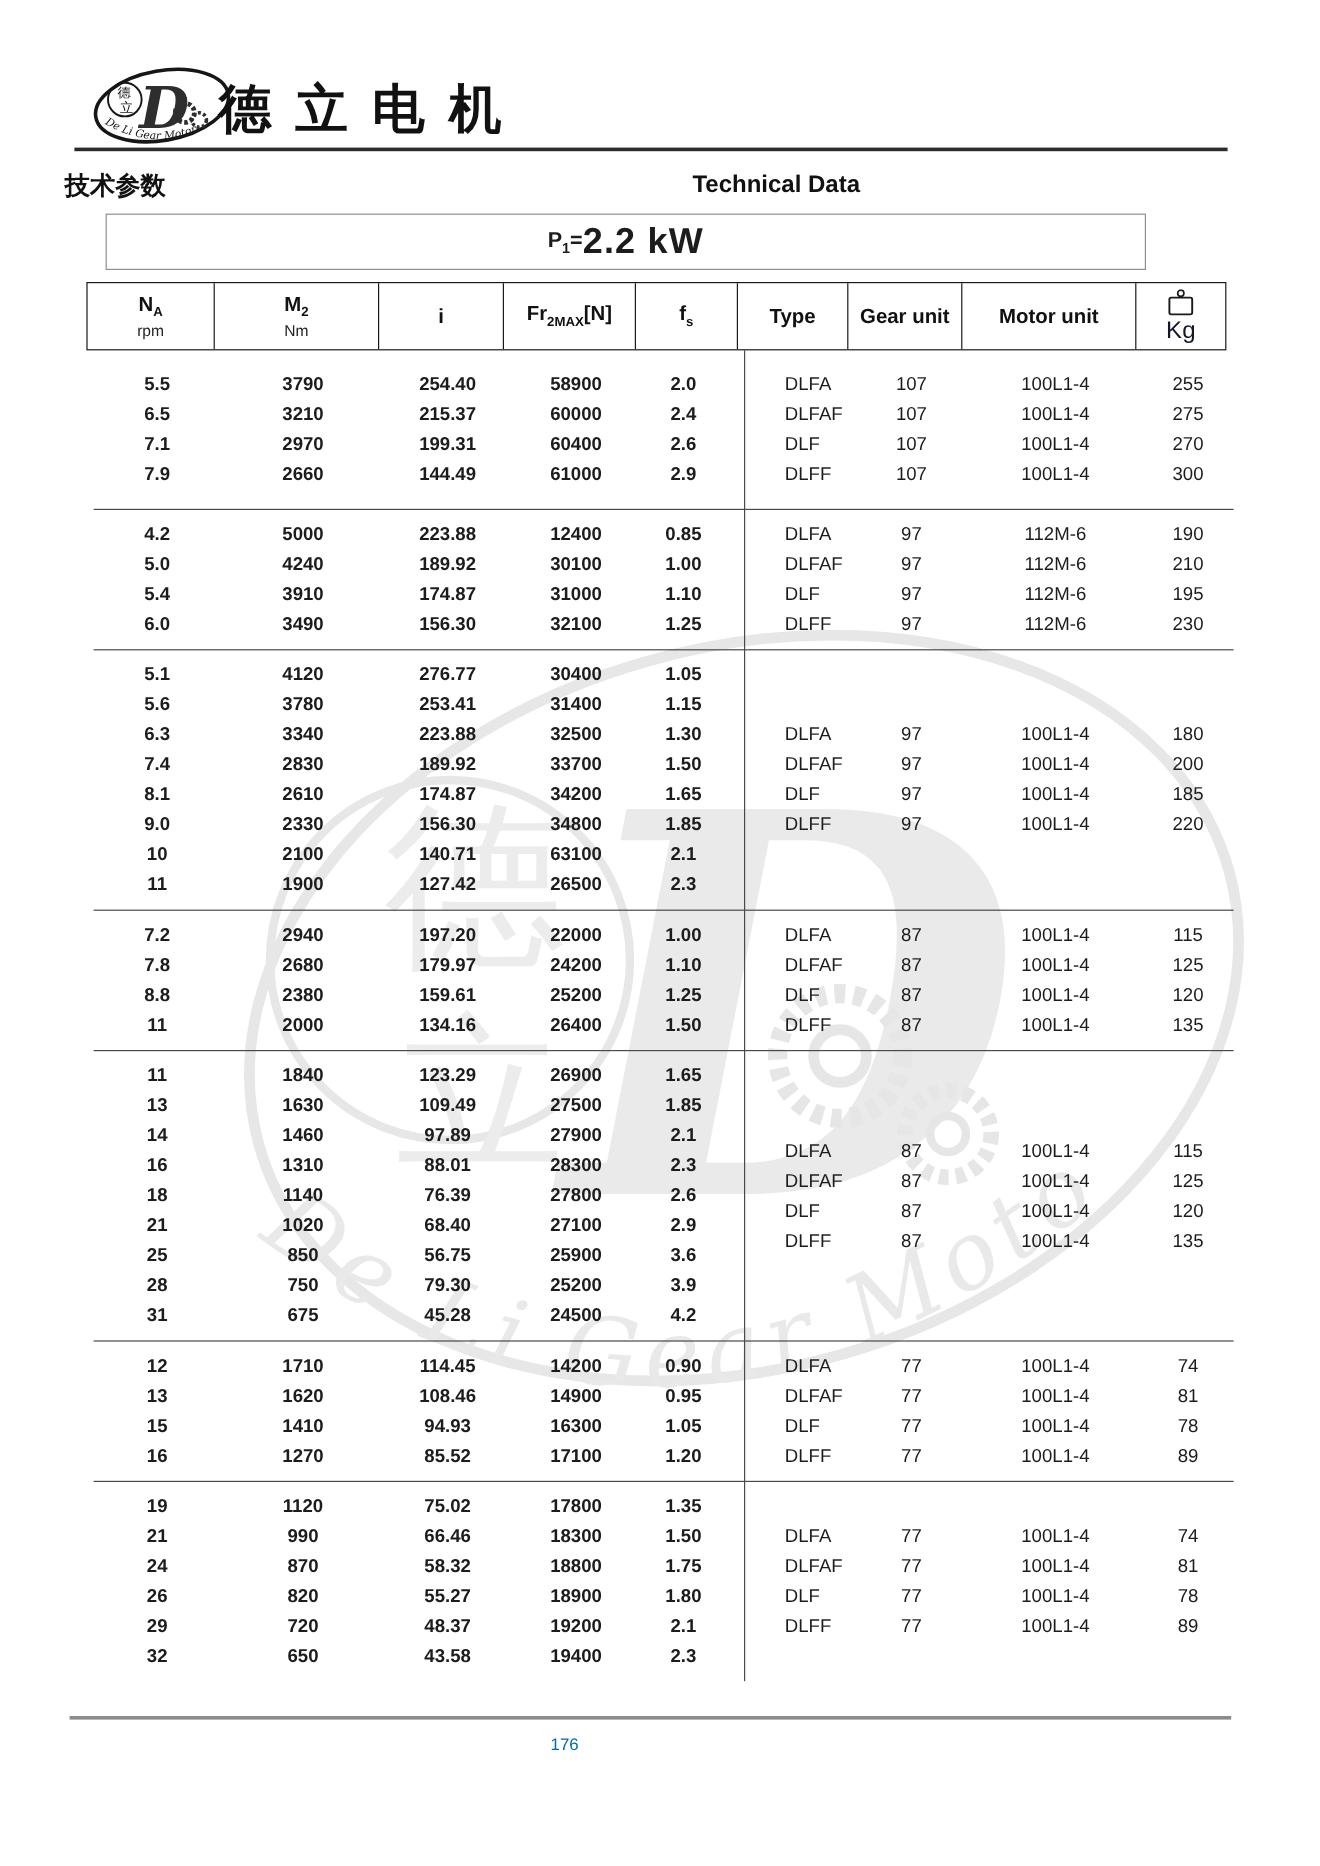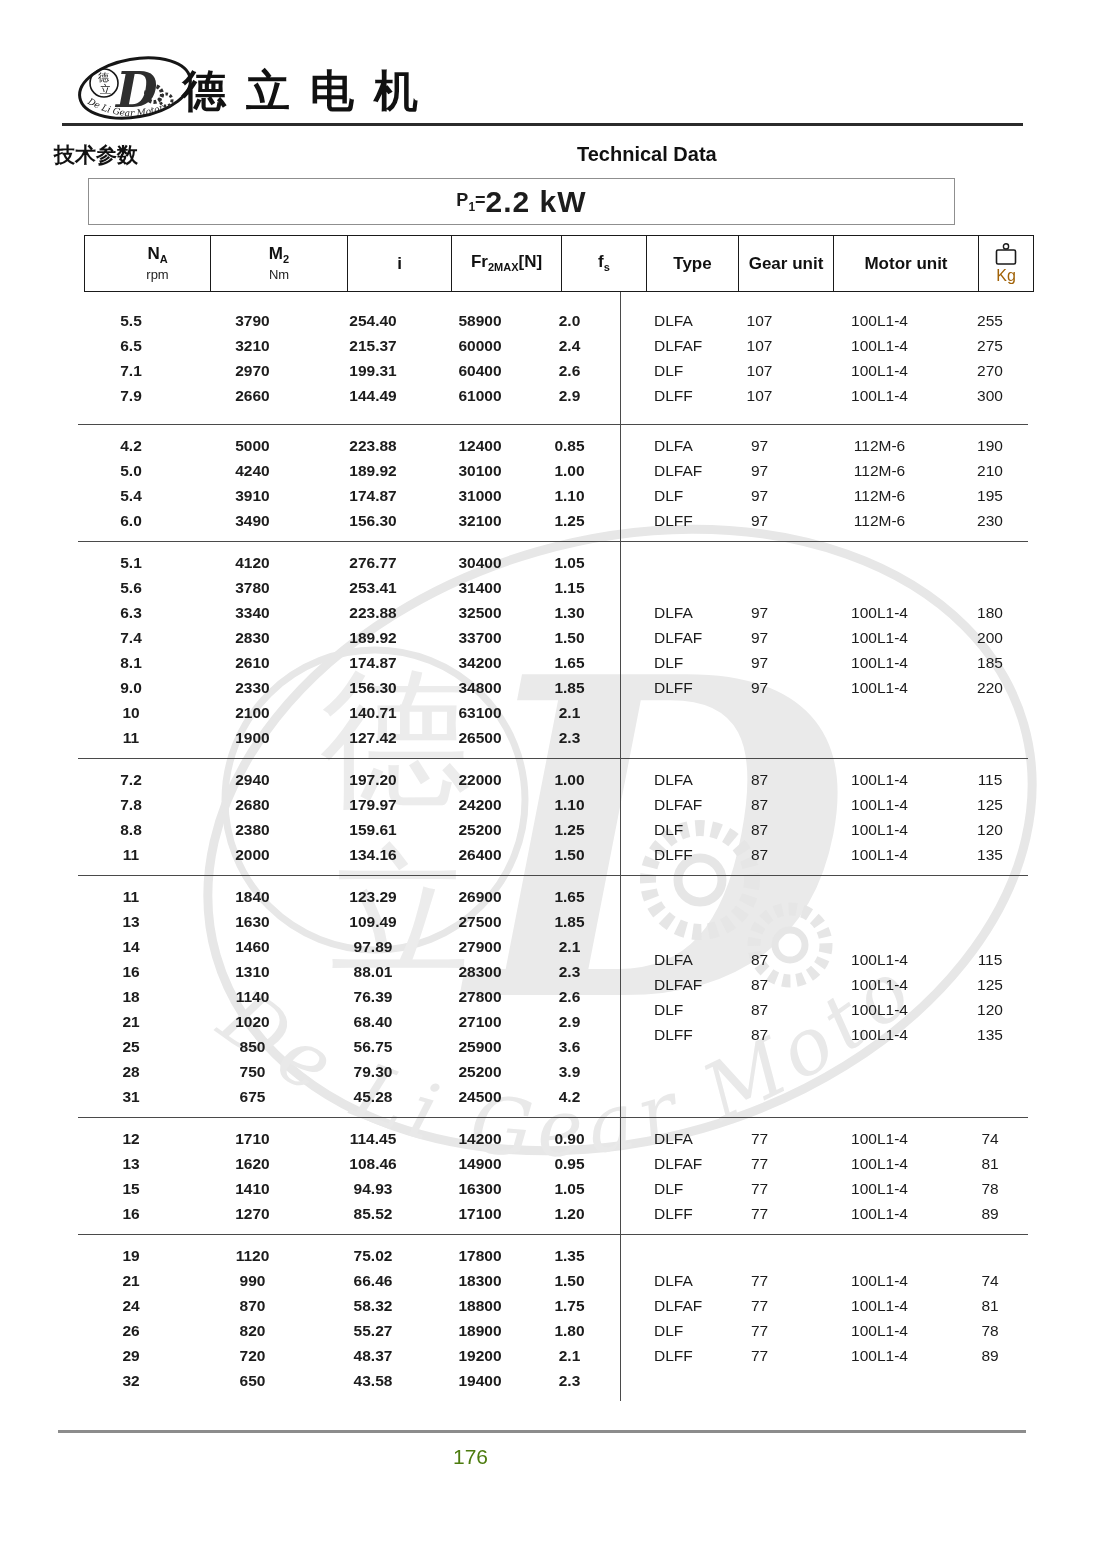--- a/index.html
+++ b/index.html
@@ -27,51 +27,51 @@
   .power-box{
     position:absolute;left:88px;top:178px;width:867px;height:47px;
     border:1.5px solid #8f8f8f;box-sizing:border-box;
     display:flex;align-items:center;justify-content:center;z-index:2;background:transparent;
   }
   .power-box .p-small{font-size:18px;font-weight:bold;}
   .power-box .p-small sub{font-size:12px;}
   .power-box .p-big{font-size:30px;font-weight:bold;letter-spacing:1px;}
   
   .thead{
-    position:absolute;left:84px;top:235px;width:950px;height:57px;
+    position:absolute;left:72px;top:235px;width:950px;height:57px;
     border:1.5px solid #1a1a1a;box-sizing:border-box;
     display:grid;grid-template-columns:106px 137px 104px 110px 85px 92px 95px 145px 1fr;
-    z-index:2;background:transparent;padding-left:20px;
+    z-index:2;background:transparent;
   }
   .hcell{
     border-right:1px solid #1a1a1a;
     display:flex;flex-direction:column;align-items:center;justify-content:center;
     line-height:1.05;
   }
   .hcell:last-child{border-right:none;}
   .h-main{font-size:17px;font-weight:bold;color:#111;white-space:nowrap;}
   .h-main sub{font-size:11px;}
   .h-unit{font-size:13px;color:#222;margin-top:2px;}
   .kg-icon{display:block;margin-bottom:1px;}
-  .kg-label{font-size:16px;color:#a16207;}
+  .kg-label{font-size:20px;color:#0f172a;}
   
   .tbody{position:absolute;left:78px;top:292px;width:950px;z-index:2;}
   .vdivider{position:absolute;left:542px;top:0;bottom:0;width:1px;background:#4a4a4a;}
   .block{position:relative;padding:8px 0;border-bottom:1px solid #4a4a4a;}
   .block.first{padding:16px 0;}
   .block.last{border-bottom:none;}
   .lgrid{display:grid;grid-template-columns:106px 137px 104px 110px 85px;font-weight:bold;}
   .cell{height:25px;line-height:25px;font-size:15.5px;text-align:center;white-space:nowrap;color:#1c1c1c;}
   .c-fs{text-align:center;padding-right:16px;box-sizing:border-box;}
   .rwrap{position:absolute;left:542px;top:0;bottom:0;width:408px;display:flex;align-items:center;}
   .rgrid{display:grid;grid-template-columns:92px 95px 145px 76px;width:100%;}
   .c-type{text-align:left;padding-left:34px;box-sizing:border-box;}
   
   .footer-rule{position:absolute;left:58px;top:1430px;width:968px;height:3px;background:#8c8c8c;z-index:2;}
-  .page-number{position:absolute;left:0;top:1445px;width:941px;text-align:center;font-size:21px;color:#4d7c0f;z-index:2;}
+  .page-number{position:absolute;left:0;top:1445px;width:941px;text-align:center;font-size:14px;color:#0369a1;z-index:2;}
 </style>
 </head>
 <body>
 
 <div class="page">
 
   <svg class="watermark" viewBox="0 0 1100 1555" aria-hidden="true">
     <g fill="none" stroke="#e7e7e7">
       <ellipse cx="620" cy="840" rx="420" ry="300" stroke-width="9" transform="rotate(-16 620 840)"></ellipse>
       <circle cx="375" cy="800" r="150" stroke-width="7"></circle>

